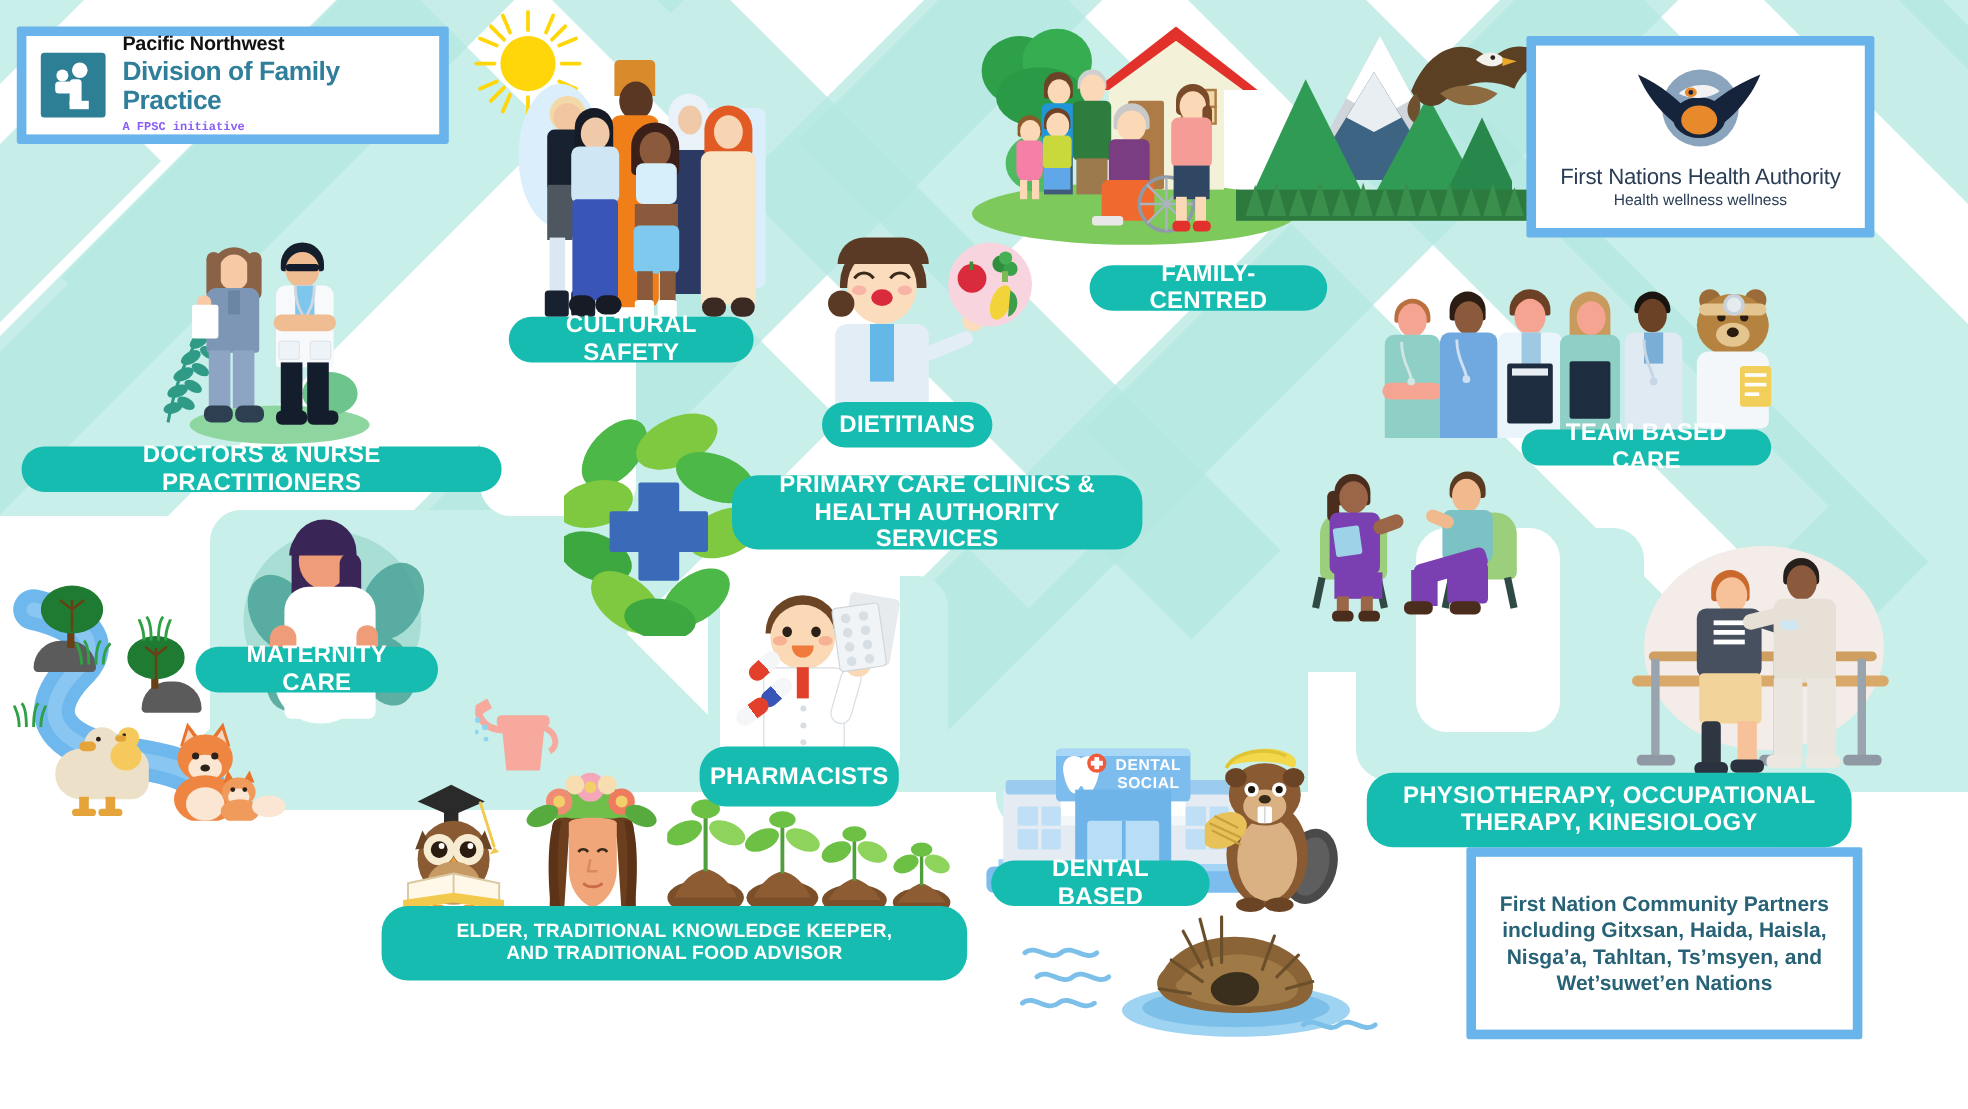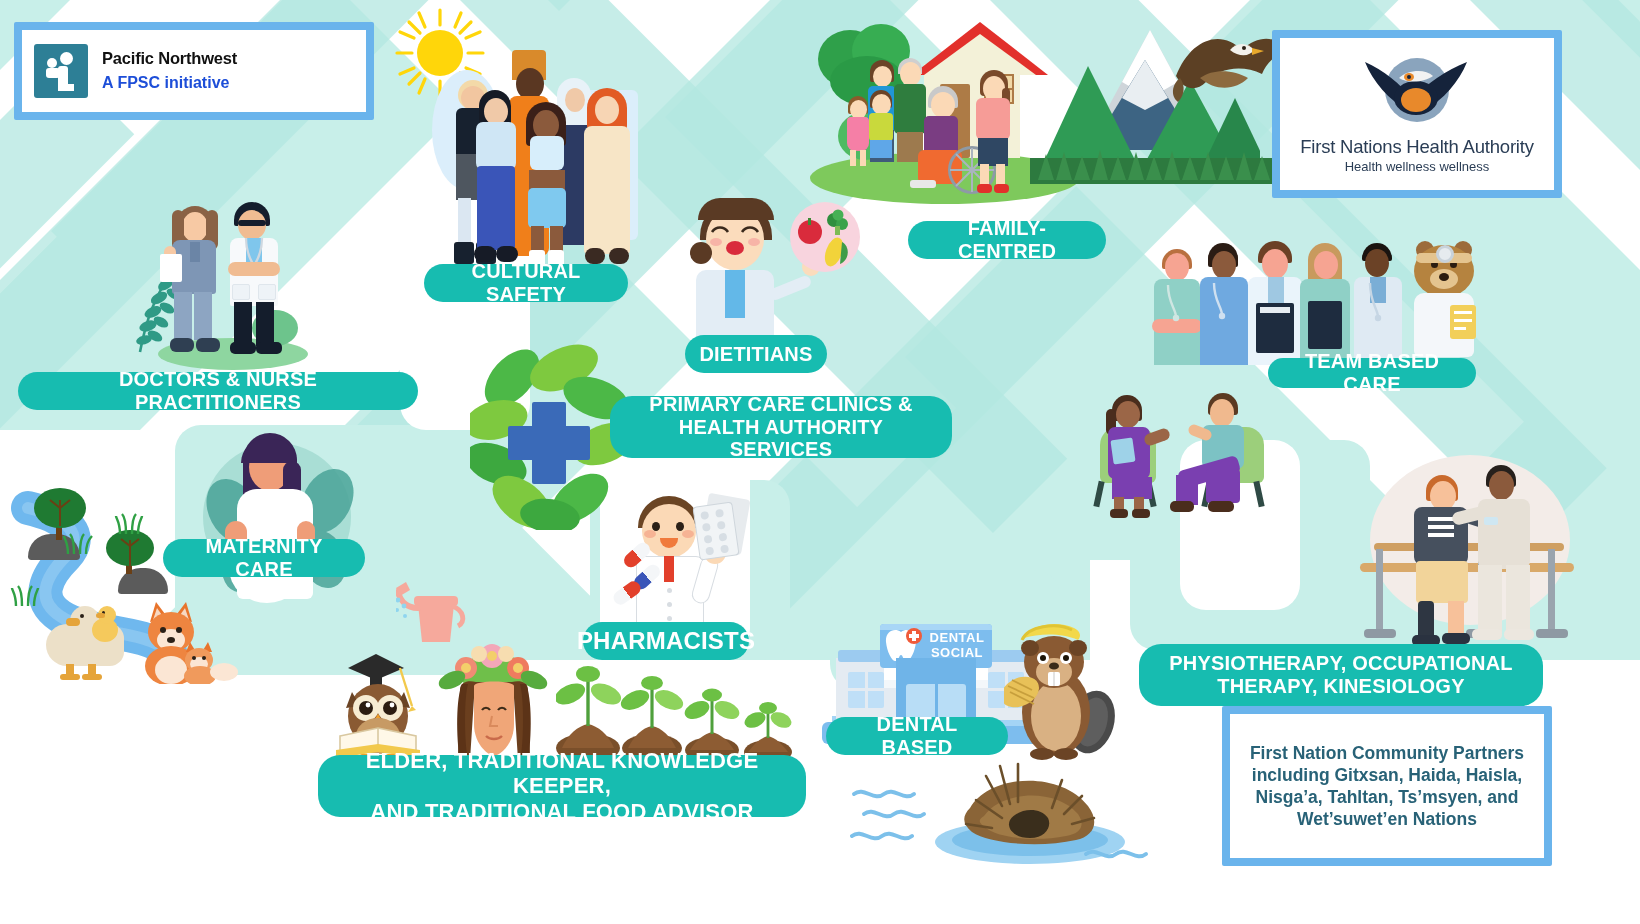--- a/index.html
+++ b/index.html
@@ -48,21 +48,21 @@
     position:relative; flex:0 0 auto;
   }
   .pndfp-mark .big-head { position:absolute; left:26px; top:8px; width:13px; height:13px; border-radius:50%; background:#fff; }
   .pndfp-mark .big-body { position:absolute; left:24px; top:22px; width:10px; height:24px; background:#fff; border-radius:3px; }
   .pndfp-mark .big-leg  { position:absolute; left:24px; top:40px; width:16px; height:7px; background:#fff; }
   .pndfp-mark .sm-head  { position:absolute; left:13px; top:14px; width:10px; height:10px; border-radius:50%; background:#fff; }
   .pndfp-mark .sm-body  { position:absolute; left:12px; top:24px; width:14px; height:10px; background:#fff; border-radius:3px; }
   .pndfp-text { line-height:1.08; }
   .pndfp-l1 { font-size:16.5px; font-weight:bold; color:#111; letter-spacing:-0.2px; }
   .pndfp-l2 { font-size:22px; font-weight:bold; color:#2f7f9b; letter-spacing:-0.4px; margin-top:1px; }
-  .pndfp-l3 { font-size:16px; font-weight:bold; color:#1d4ed8; margin-top:6px; }
+  .pndfp-l3 { font-size:10px; font-weight:bold; color:#8b5cf6; margin-top:6px;font-family:Liberation Mono, monospace; }
 
   
   #fnha { left:1272px; top:30px; width:290px; height:168px; }
   .fnha-wrap { text-align:center; width:100%; }
   .fnha-mark { width:108px; height:78px; margin:0 auto 4px; position:relative; }
   .fnha-l1 { font-size:18.5px; color:#2a3d55; letter-spacing:-0.2px; }
   .fnha-l2 { font-size:13px; color:#2a3d55; margin-top:1px; }
 
   
   #nh { left:10px; top:678px; width:280px; height:188px; }
@@ -897,20 +897,21 @@
       <div class="pndfp-row">
         <div class="pndfp-mark">
           <div class="big-head"></div>
             <div class="big-body"></div>
             <div class="big-leg"></div>
           <div class="sm-head"></div>
             <div class="sm-body"></div>
         </div>
         <div class="pndfp-text">
           <div class="pndfp-l1">Pacific Northwest</div>
+          <div class="pndfp-l2">Division of Family Practice</div>
           <div class="pndfp-l3">A FPSC initiative</div>
         </div>
       </div>
     </div>
   </div>
 
   <div class="logo-box" id="fnha">
     <div class="logo-inner">
       <div class="fnha-wrap">
         <div class="fnha-mark">
@@ -964,31 +965,31 @@
   <div class="pill" style="left:610px;top:396px;width:342px;height:62px;font-size:20px;">
     <span>PRIMARY CARE CLINICS &amp;
 HEALTH AUTHORITY SERVICES</span>
   </div>
 
   <div class="pill" style="left:163px;top:539px;width:202px;height:38px;font-size:20px;">
     <span>MATERNITY CARE</span>
   </div>
 
 
-  <div class="pill" style="left:583px;top:622px;width:166px;height:38px;font-size:24px;">
+  <div class="pill" style="left:583px;top:622px;width:166px;height:50px;font-size:20px;">
     <span>PHARMACISTS</span>
   </div>
 
   <div class="pill" style="left:1139px;top:644px;width:404px;height:62px;font-size:20px;">
     <span>PHYSIOTHERAPY, OCCUPATIONAL
 THERAPY, KINESIOLOGY</span>
   </div>
 
   <div class="pill" style="left:826px;top:717px;width:182px;height:38px;font-size:20px;">
     <span>DENTAL BASED</span>
   </div>
 
-  <div class="pill" style="left:318px;top:755px;width:488px;height:62px;font-size:22px;text-align:center;">
+  <div class="pill" style="left:318px;top:755px;width:488px;height:62px;font-size:16px;text-align:center;">
     <span>ELDER, TRADITIONAL KNOWLEDGE KEEPER,
 AND TRADITIONAL FOOD ADVISOR</span>
   </div>
 
 </div>
 
 </body></html>

